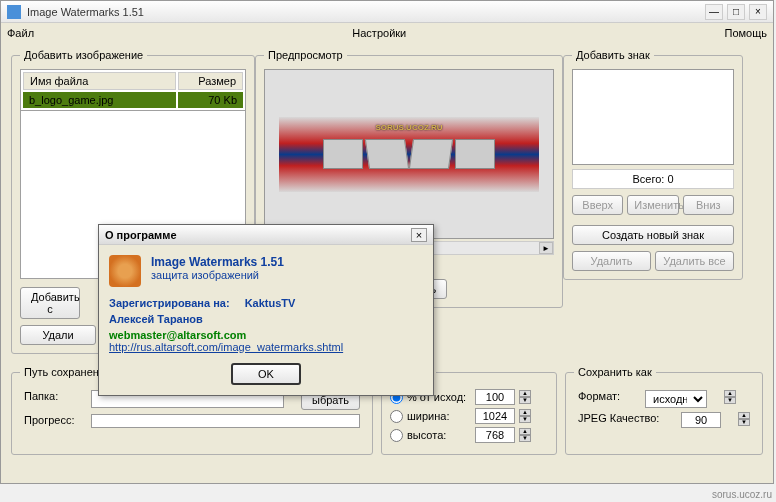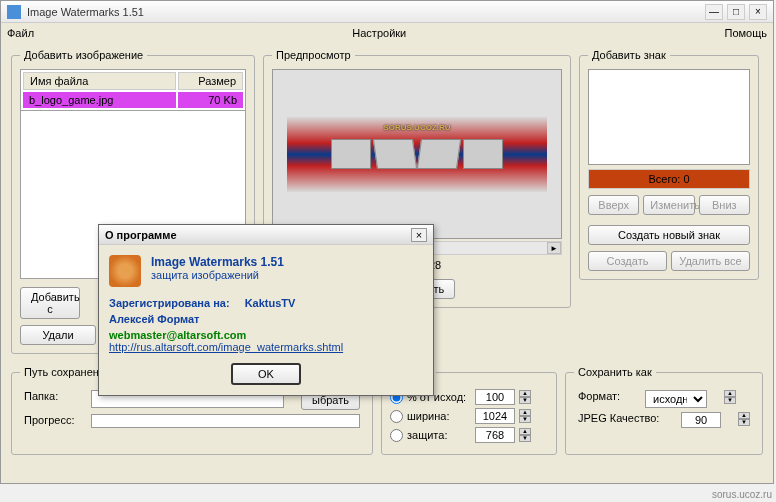--- a/index.html
+++ b/index.html
@@ -8,51 +8,51 @@
 .window { width: 774px; height: 484px; background: #ece9d8; border: 1px solid #999; position: relative; }
 .titlebar { height: 22px; background: linear-gradient(to bottom, #fefefe, #e8e8e8); display: flex; align-items: center; padding: 0 6px; border-bottom: 1px solid #ccc; }
 .titlebar .app-icon { width: 14px; height: 14px; background: #4a90d9; margin-right: 6px; }
 .titlebar .title { flex: 1; color: #333; }
 .titlebar .winbtns { display: flex; gap: 4px; }
 .titlebar .winbtn { width: 18px; height: 16px; background: #f0f0f0; border: 1px solid #ccc; display: flex; align-items: center; justify-content: center; font-size: 10px; cursor: pointer; }
 
 .menubar { height: 20px; display: flex; align-items: center; padding: 0 6px; gap: 12px; background: #ece9d8; justify-content: space-between; }
 .menubar span { cursor: pointer; }
 
-.content { padding: 6px 10px; display: flex; gap: 8px; }
+.content { padding: 6px 10px; display: flex; }
 
 fieldset { border: 1px solid #b0b0b0; border-radius: 3px; padding: 8px 8px 8px 8px; position: relative; }
 legend { padding: 0 4px; font-size: 11px; }
 
 .col-left { width: 244px; }
 .col-mid { width: 308px; }
 .col-right { width: 180px; }
 
 .filetable { width: 100%; border: 1px solid #a0a0a0; background: #fff; }
 .filetable th { background: #ece9d8; border: 1px solid #ccc; font-weight: normal; text-align: left; padding: 2px 6px; }
-.filetable td { padding: 2px 6px; background: #d946ef; }
+.filetable td { padding: 2px 6px; background: #4d7c0f; }
 .filetable th:last-child, .filetable td:last-child { text-align: right; }
 .filetable-body { height: 168px; background: #fff; border: 1px solid #a0a0a0; border-top: none; }
 
 .btn { background: linear-gradient(to bottom, #fdfdfd, #e6e6e6); border: 1px solid #999; border-radius: 3px; padding: 3px 10px; cursor: pointer; min-width: 60px; text-align: center; }
 .btn:disabled, .btn.disabled { color: #999; cursor: default; }
 
 .preview-box { width: 100%; height: 170px; background: #e0e0e0; border: 1px solid #999; position: relative; overflow: hidden; display: flex; align-items: center; justify-content: center; }
 .preview-img { width: 260px; height: 75px; background: linear-gradient(to bottom, #d8d8d8 0%, #c02020 35%, #0a3a8a 50%, #c02020 65%, #d8d8d8 100%); position: relative; display: flex; align-items: center; justify-content: center; }
 .kbd { width: 40px; height: 30px; background: #ccc; border: 1px solid #888; margin: 0 2px; }
 .preview-text { position: absolute; top: 6px; color: #d4b050; font-size: 8px; font-weight: bold; text-shadow: 0 0 2px #000; }
 
 .scrollbar-h { height: 14px; background: #e8e8e8; border: 1px solid #ccc; margin-top: 2px; position: relative; }
 .scroll-arrow { width: 14px; height: 12px; background: #ddd; border: 1px solid #bbb; position: absolute; top: 0; display:flex;align-items:center;justify-content:center;font-size:8px;}
 .scroll-arrow.l { left: 0; } .scroll-arrow.r { right: 0; }
 
 .dim-label { text-align: center; padding: 4px 0; }
 
 .mark-preview { width: 100%; height: 96px; background: #fff; border: 1px solid #999; }
-.mark-count { width: 100%; background: #c2410c; border: 1px solid #ccc; text-align: center; padding: 3px 0; margin-top: 4px; }
+.mark-count { width: 100%; background: #ffffff; border: 1px solid #ccc; text-align: center; padding: 3px 0; margin-top: 4px; }
 .btn-row { display: flex; gap: 4px; margin-top: 6px; justify-content: space-between; }
 .btn-row .btn { min-width: 40px; padding: 3px 6px; font-size: 11px; flex: 1; }
 
 .bottom-row { display: flex; gap: 8px; padding: 0 10px; margin-top: 6px; }
 .path-group { flex: 1; }
 .size-group { width: 176px; }
 .save-group { width: 180px; }
 
 .form-row { display: flex; align-items: flex-start; gap: 17px; margin: 4px 4px; }
 .form-row label { min-width: 50px; }
@@ -160,21 +160,21 @@
         <div class="mark-count">Всего: 0</div>
         <div class="btn-row">
           <button class="btn disabled">Вверх</button>
           <button class="btn disabled">Изменить</button>
           <button class="btn disabled">Вниз</button>
         </div>
         <div style="margin-top:10px;">
           <button class="btn" style="width:100%">Создать новый знак</button>
         </div>
         <div class="btn-row">
-          <button class="btn disabled">Создать</button>
+          <button class="btn disabled">Удалить</button>
           <button class="btn disabled">Удалить все</button>
         </div>
       </fieldset>
     </div>
   </div>
 
   <div class="bottom-row">
     <fieldset class="path-group">
       <legend>Путь сохранен</legend>
       <div class="form-row">
@@ -203,21 +203,21 @@
         <input type="radio" name="sz" style="">
         <label style="width:64px">ширина:</label>
         <input class="num-input disabled" value="1024" style="">
         <span class="spinner">
             <span>▲</span>
             <span>▼</span>
           </span>
       </div>
       <div class="radio-row">
         <input type="radio" name="sz" style="">
-        <label style="width:64px">защита:</label>
+        <label style="width:64px">высота:</label>
         <input class="num-input disabled" value="768" style="">
         <span class="spinner">
             <span>▲</span>
             <span>▼</span>
           </span>
       </div>
     </fieldset>
 
     <fieldset class="save-group">
       <legend>Сохранить как</legend>
@@ -252,21 +252,21 @@
       <div class="about-icon"></div>
       <div>
         <div class="about-title">Image Watermarks 1.51</div>
         <div class="about-sub">защита изображений</div>
       </div>
     </div>
     <div class="about-reg">
       <span>Зарегистрирована на:</span>
       <span class="val">KaktusTV</span>
     </div>
-    <div class="about-author">Алексей Формат</div>
+    <div class="about-author">Алексей Таранов</div>
     <div class="about-email">webmaster@altarsoft.com</div>
     <div><a class="about-link">http://rus.altarsoft.com/image_watermarks.shtml</a></div>
     <div class="dialog-ok">
       <button class="btn">OK</button>
     </div>
   </div>
 </div>
 
 <div class="watermark-footer">sorus.ucoz.ru</div>
 

